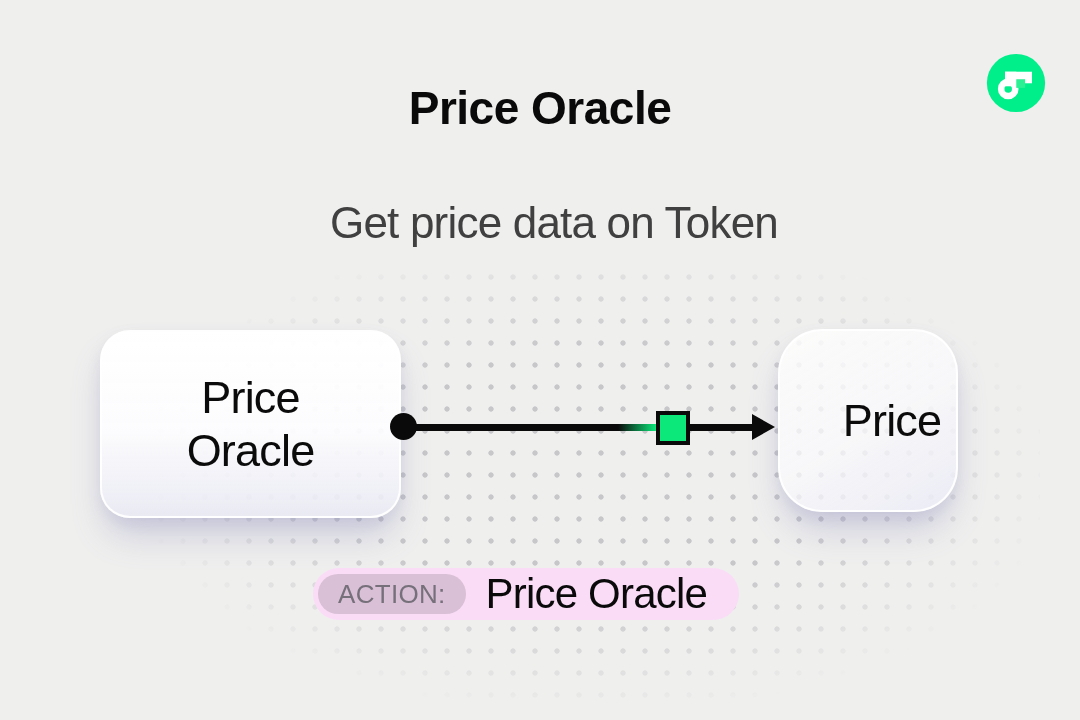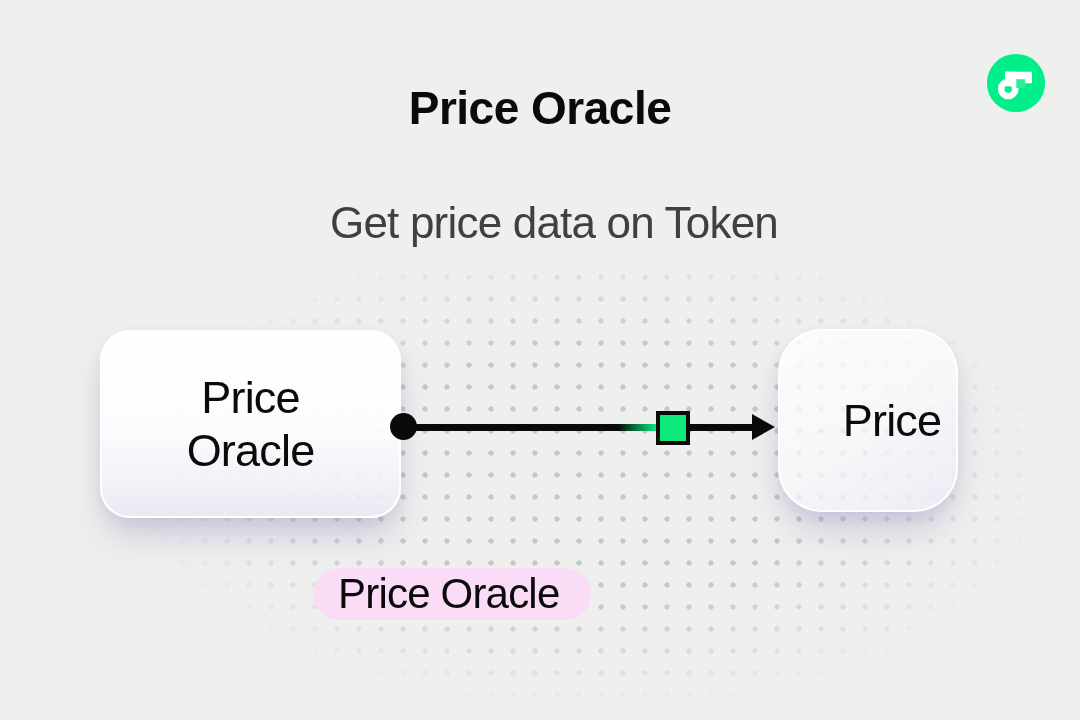--- a/index.html
+++ b/index.html
@@ -212,16 +212,19 @@
     <div class="node-label">Price</div>
   </div>
 
   <div class="connector-start-dot"></div>
   <div class="connector-line-left"></div>
   <div class="connector-marker"></div>
   <div class="connector-line-right"></div>
   <div class="connector-arrowhead"></div>
 
   <div class="action-badge">
+    <div class="badge-label-pill">
+      <span class="badge-label">ACTION:</span>
+    </div>
     <span class="badge-value">Price Oracle</span>
   </div>
 
 </div>
 
 </body></html>

